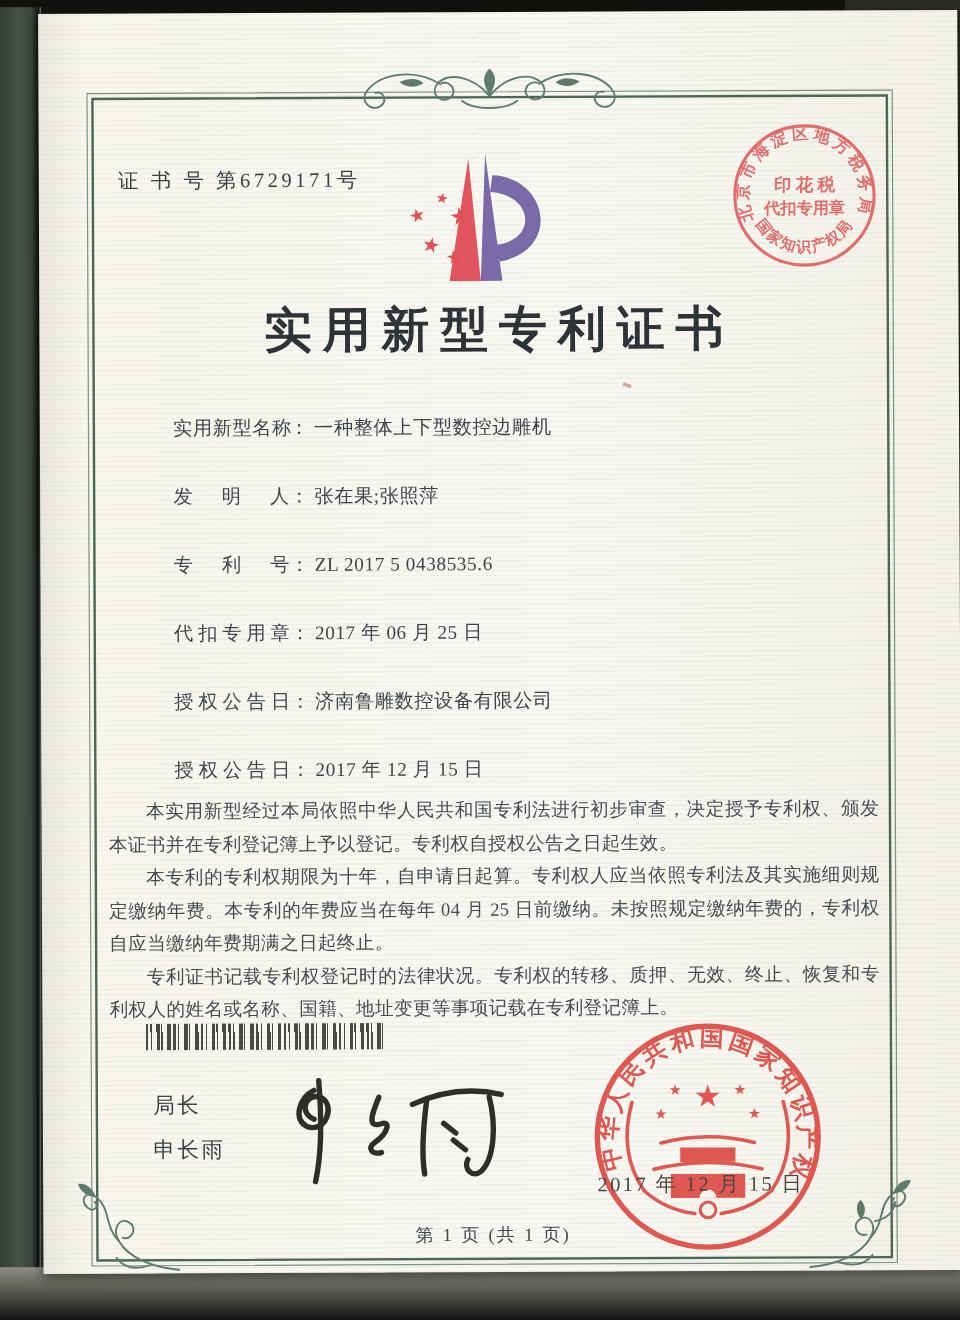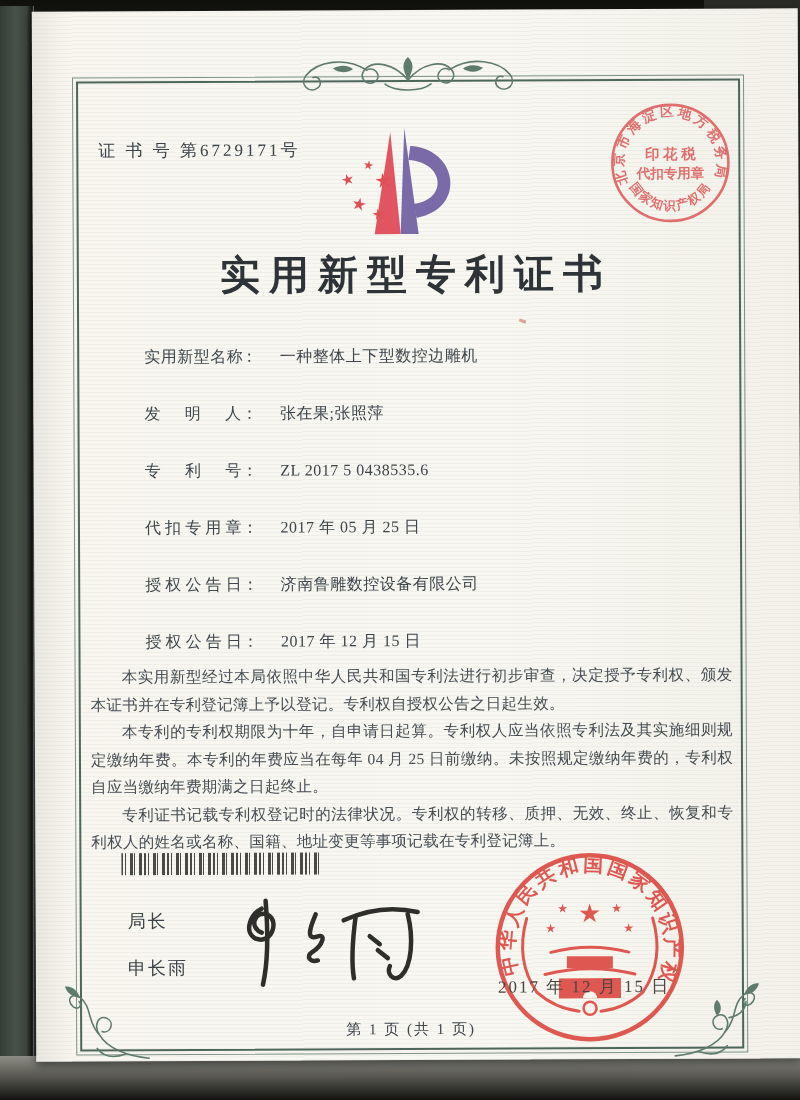--- a/index.html
+++ b/index.html
@@ -36,34 +36,34 @@
   .logo{position:absolute;left:296px;top:106px;}
   .tax-stamp{position:absolute;left:576px;top:92px;opacity:.88;}
   .title{position:absolute;left:0;top:237px;width:100%;text-align:center;
     font-size:40px;font-weight:700;letter-spacing:9px;color:#2e3338;}
   .speck{position:absolute;left:486px;top:310px;width:7px;height:3px;background:#c86a5a;
     transform:rotate(20deg);opacity:.6;}
   .fields{position:absolute;left:66px;top:336px;width:620px;}
   .frow{height:57px;font-size:16px;color:#3d444a;letter-spacing:.5px;white-space:nowrap;}
   .flabel{display:inline-block;width:97px;text-align:justify;text-align-last:justify;color:#3f474d;margin-left:45px;}
   .fcolon{display:inline;}
-  .fvalue{margin-left:22px;}
+  .fvalue{margin-left:4px;}
   .paras{position:absolute;left:56px;top:652px;width:642px;
     font-size:15.5px;line-height:27.5px;color:#454c52;text-align:justify;letter-spacing:.3px;}
   .paras p{margin:0;text-indent:2em;}
   .barcode{position:absolute;left:86px;top:842px;width:200px;height:22px;
     background:repeating-linear-gradient(90deg,
       #2b2b28 0 2px,transparent 2px 4px,
       #2b2b28 4px 5px,transparent 5px 9px,
       #2b2b28 9px 12px,transparent 12px 13px,
       #2b2b28 13px 14px,transparent 14px 18px,
       #2b2b28 18px 21px,transparent 21px 23px);
     opacity:.85;}
   .signer{position:absolute;left:92px;top:898px;font-size:18px;color:#3c4348;letter-spacing:2px;}
-  .signer .line2{margin-top:23px;text-align:center;}
+  .signer .line2{margin-top:13px;text-align:center;}
   .signature{position:absolute;left:200px;top:876px;}
   .seal{position:absolute;left:457px;top:841px;opacity:.92;}
   .seal-date{position:absolute;left:462px;top:966px;font-size:17px;letter-spacing:2px;
     color:#4b4540;z-index:5;}
   .footer{position:absolute;left:40px;top:1010px;width:670px;text-align:center;
     font-size:15px;letter-spacing:2px;color:#3f464c;}
   svg text{font-family:"Liberation Serif","DejaVu Serif",serif;}
 </style>
 </head>
 <body>
@@ -154,21 +154,21 @@
       <div class="frow">
         <span class="flabel">实用新型名称</span><span class="fcolon">：</span><span class="fvalue">一种整体上下型数控边雕机</span>
       </div>
       <div class="frow">
         <span class="flabel">发明人</span><span class="fcolon">：</span><span class="fvalue">张在果;张照萍</span>
       </div>
       <div class="frow">
         <span class="flabel">专利号</span><span class="fcolon">：</span><span class="fvalue">ZL 2017 5 0438535.6</span>
       </div>
       <div class="frow">
-        <span class="flabel">代扣专用章</span><span class="fcolon">：</span><span class="fvalue">2017 年 05 月 25 日</span>
+        <span class="flabel">代扣专用章</span><span class="fcolon">：</span><span class="fvalue">2017 年 06 月 25 日</span>
       </div>
       <div class="frow">
         <span class="flabel">授权公告日</span><span class="fcolon">：</span><span class="fvalue">济南鲁雕数控设备有限公司</span>
       </div>
       <div class="frow">
         <span class="flabel">授权公告日</span><span class="fcolon">：</span><span class="fvalue">2017 年 12 月 15 日</span>
       </div>
     </div>
 
     <div class="paras">

